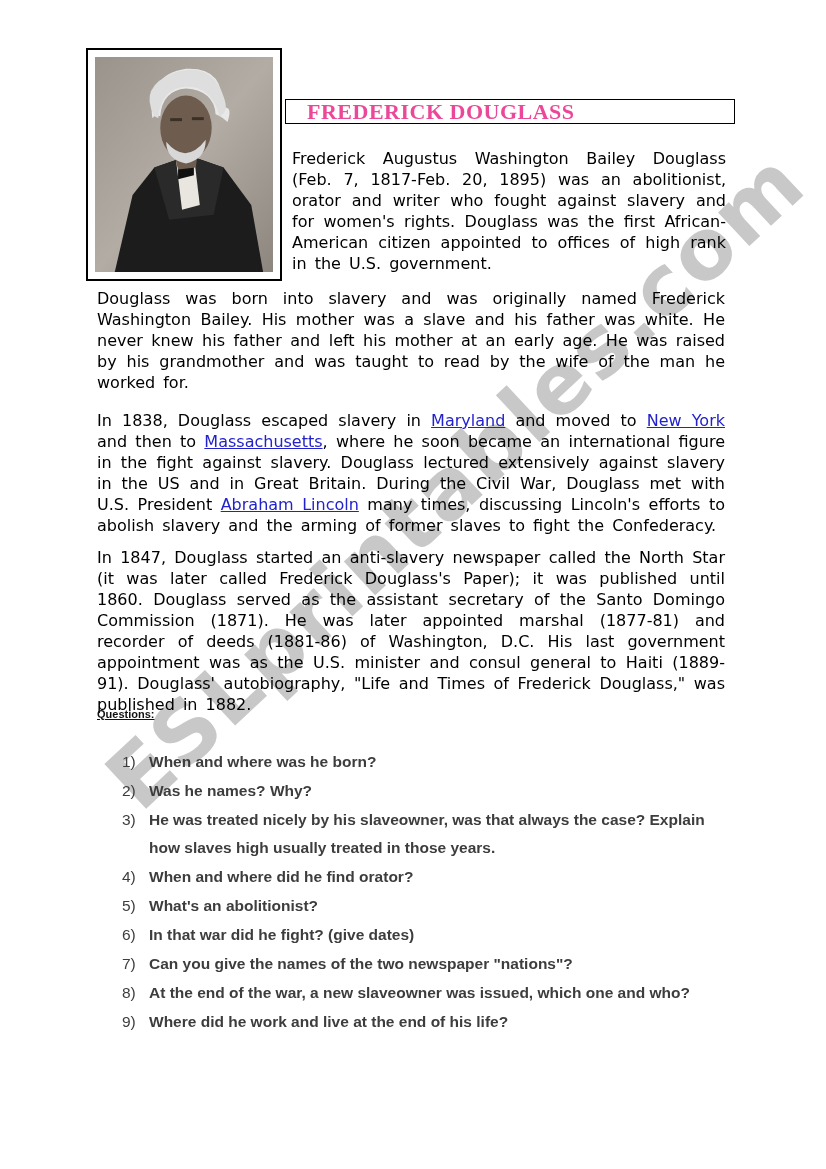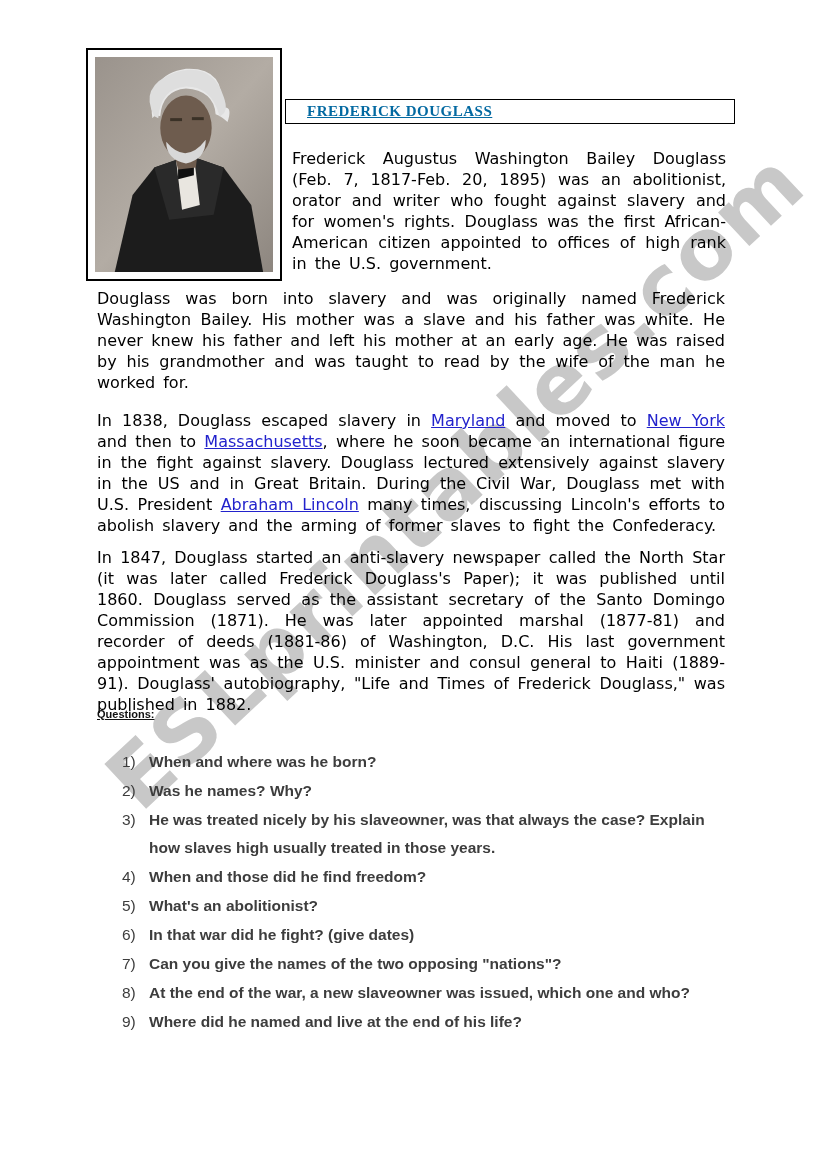--- a/index.html
+++ b/index.html
@@ -54,26 +54,25 @@
     top: 99px;
     width: 450px;
     height: 25px;
     border: 1px solid #000000;
     display: flex;
     align-items: center;
   }
   .title-text {
     font-family: "Liberation Serif", serif;
     font-weight: bold;
-    font-size: 15px;
+    font-size: 22px;
     letter-spacing: 0.5px;
-    color: #0369a1;
+    color: #ec4899;
     padding-left: 21px;
     white-space: nowrap;
-    text-decoration: underline;
   }
 
   
   .doc-par {
     position: absolute;
     font-family: "DejaVu Sans", sans-serif;
     font-weight: normal;
     font-size: 16px;
     line-height: 21px;
     color: #000000;
@@ -182,38 +181,38 @@
         <div class="q-row">
           <span class="q-num">2)</span>
           <span class="q-text">Was he names? Why?</span>
         </div>
         <div class="q-row">
           <span class="q-num">3)</span>
           <span class="q-text">He was treated nicely by his slaveowner, was that always the case? Explain how slaves high usually treated in those years.</span>
         </div>
         <div class="q-row">
           <span class="q-num">4)</span>
-          <span class="q-text">When and those did he find freedom?</span>
+          <span class="q-text">When and where did he find orator?</span>
         </div>
         <div class="q-row">
           <span class="q-num">5)</span>
           <span class="q-text">What's an abolitionist?</span>
         </div>
         <div class="q-row">
           <span class="q-num">6)</span>
           <span class="q-text">In that war did he fight? (give dates)</span>
         </div>
         <div class="q-row">
           <span class="q-num">7)</span>
-          <span class="q-text">Can you give the names of the two opposing "nations"?</span>
+          <span class="q-text">Can you give the names of the two newspaper "nations"?</span>
         </div>
         <div class="q-row">
           <span class="q-num">8)</span>
           <span class="q-text">At the end of the war, a new slaveowner was issued, which one and who?</span>
         </div>
         <div class="q-row">
           <span class="q-num">9)</span>
-          <span class="q-text">Where did he named and live at the end of his life?</span>
+          <span class="q-text">Where did he work and live at the end of his life?</span>
         </div>
       </div>
 
   </div>
 </div>
 
 </body></html>

